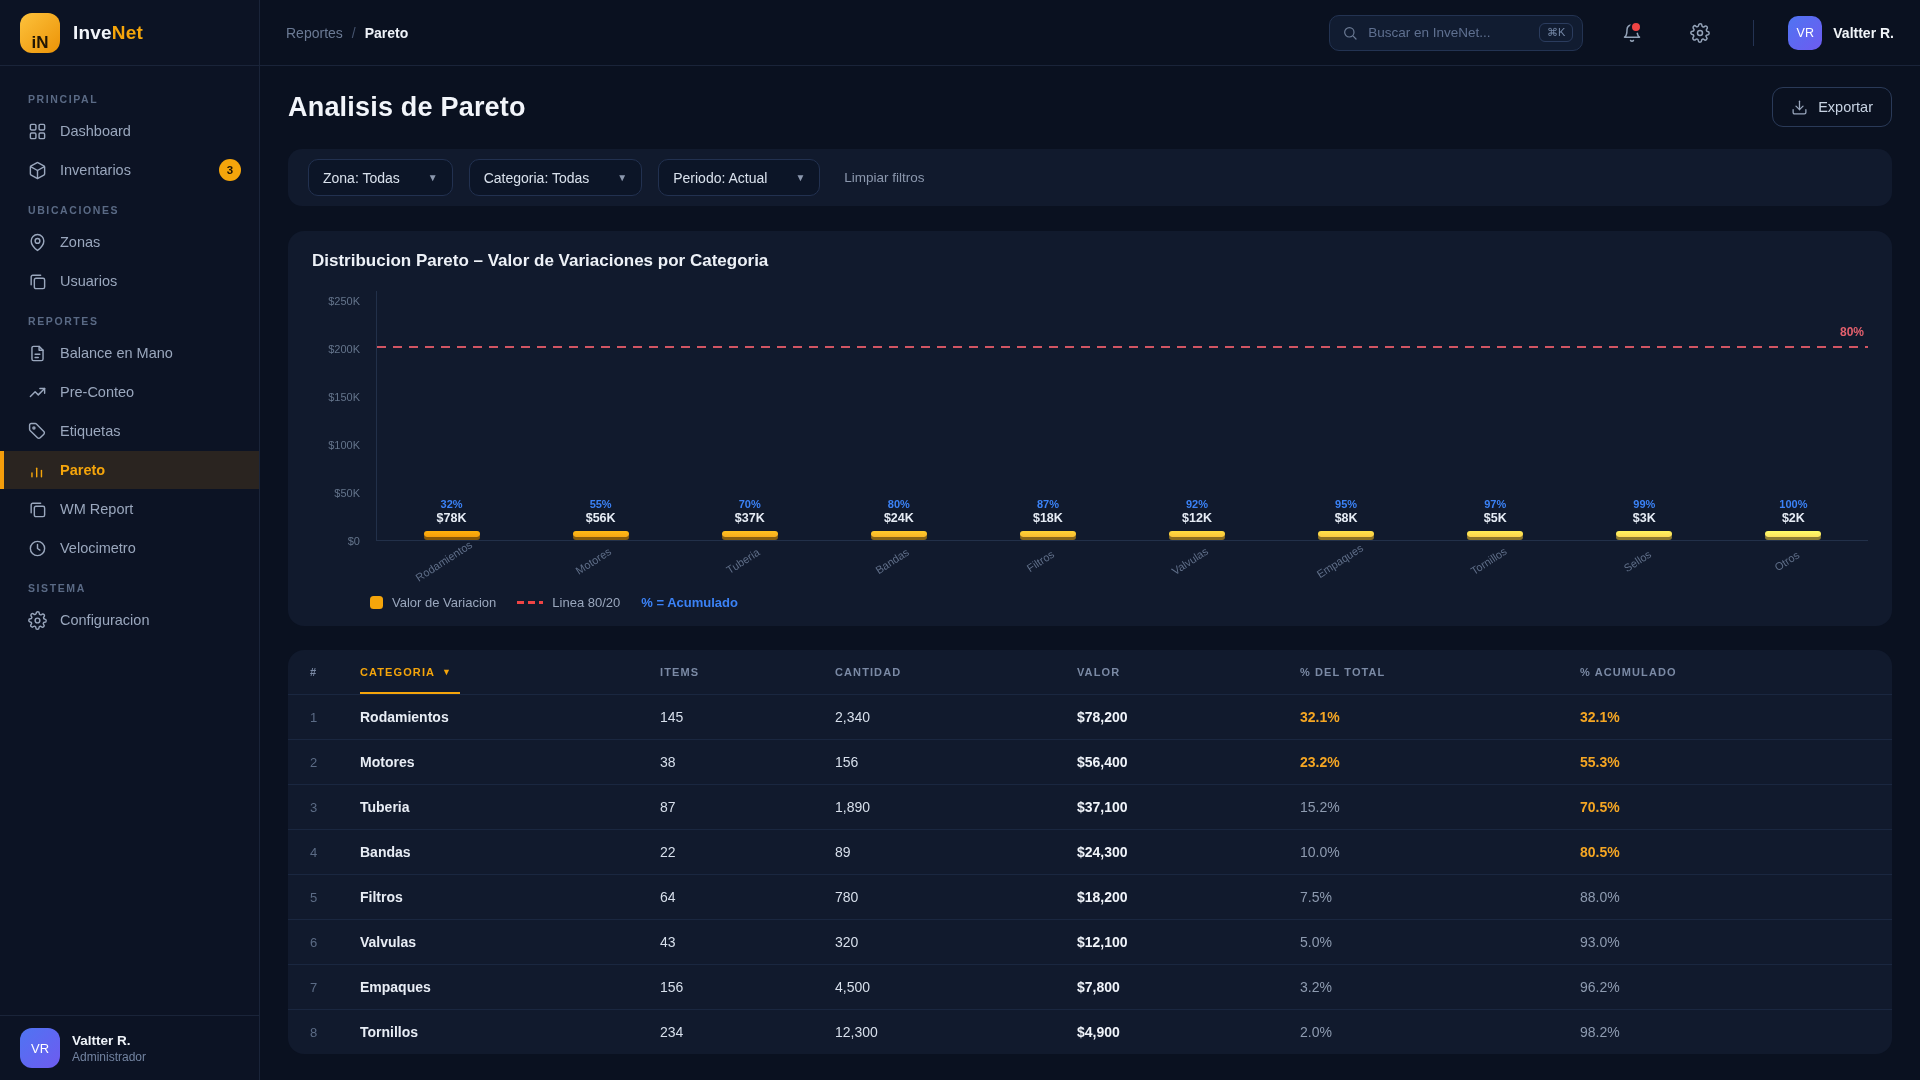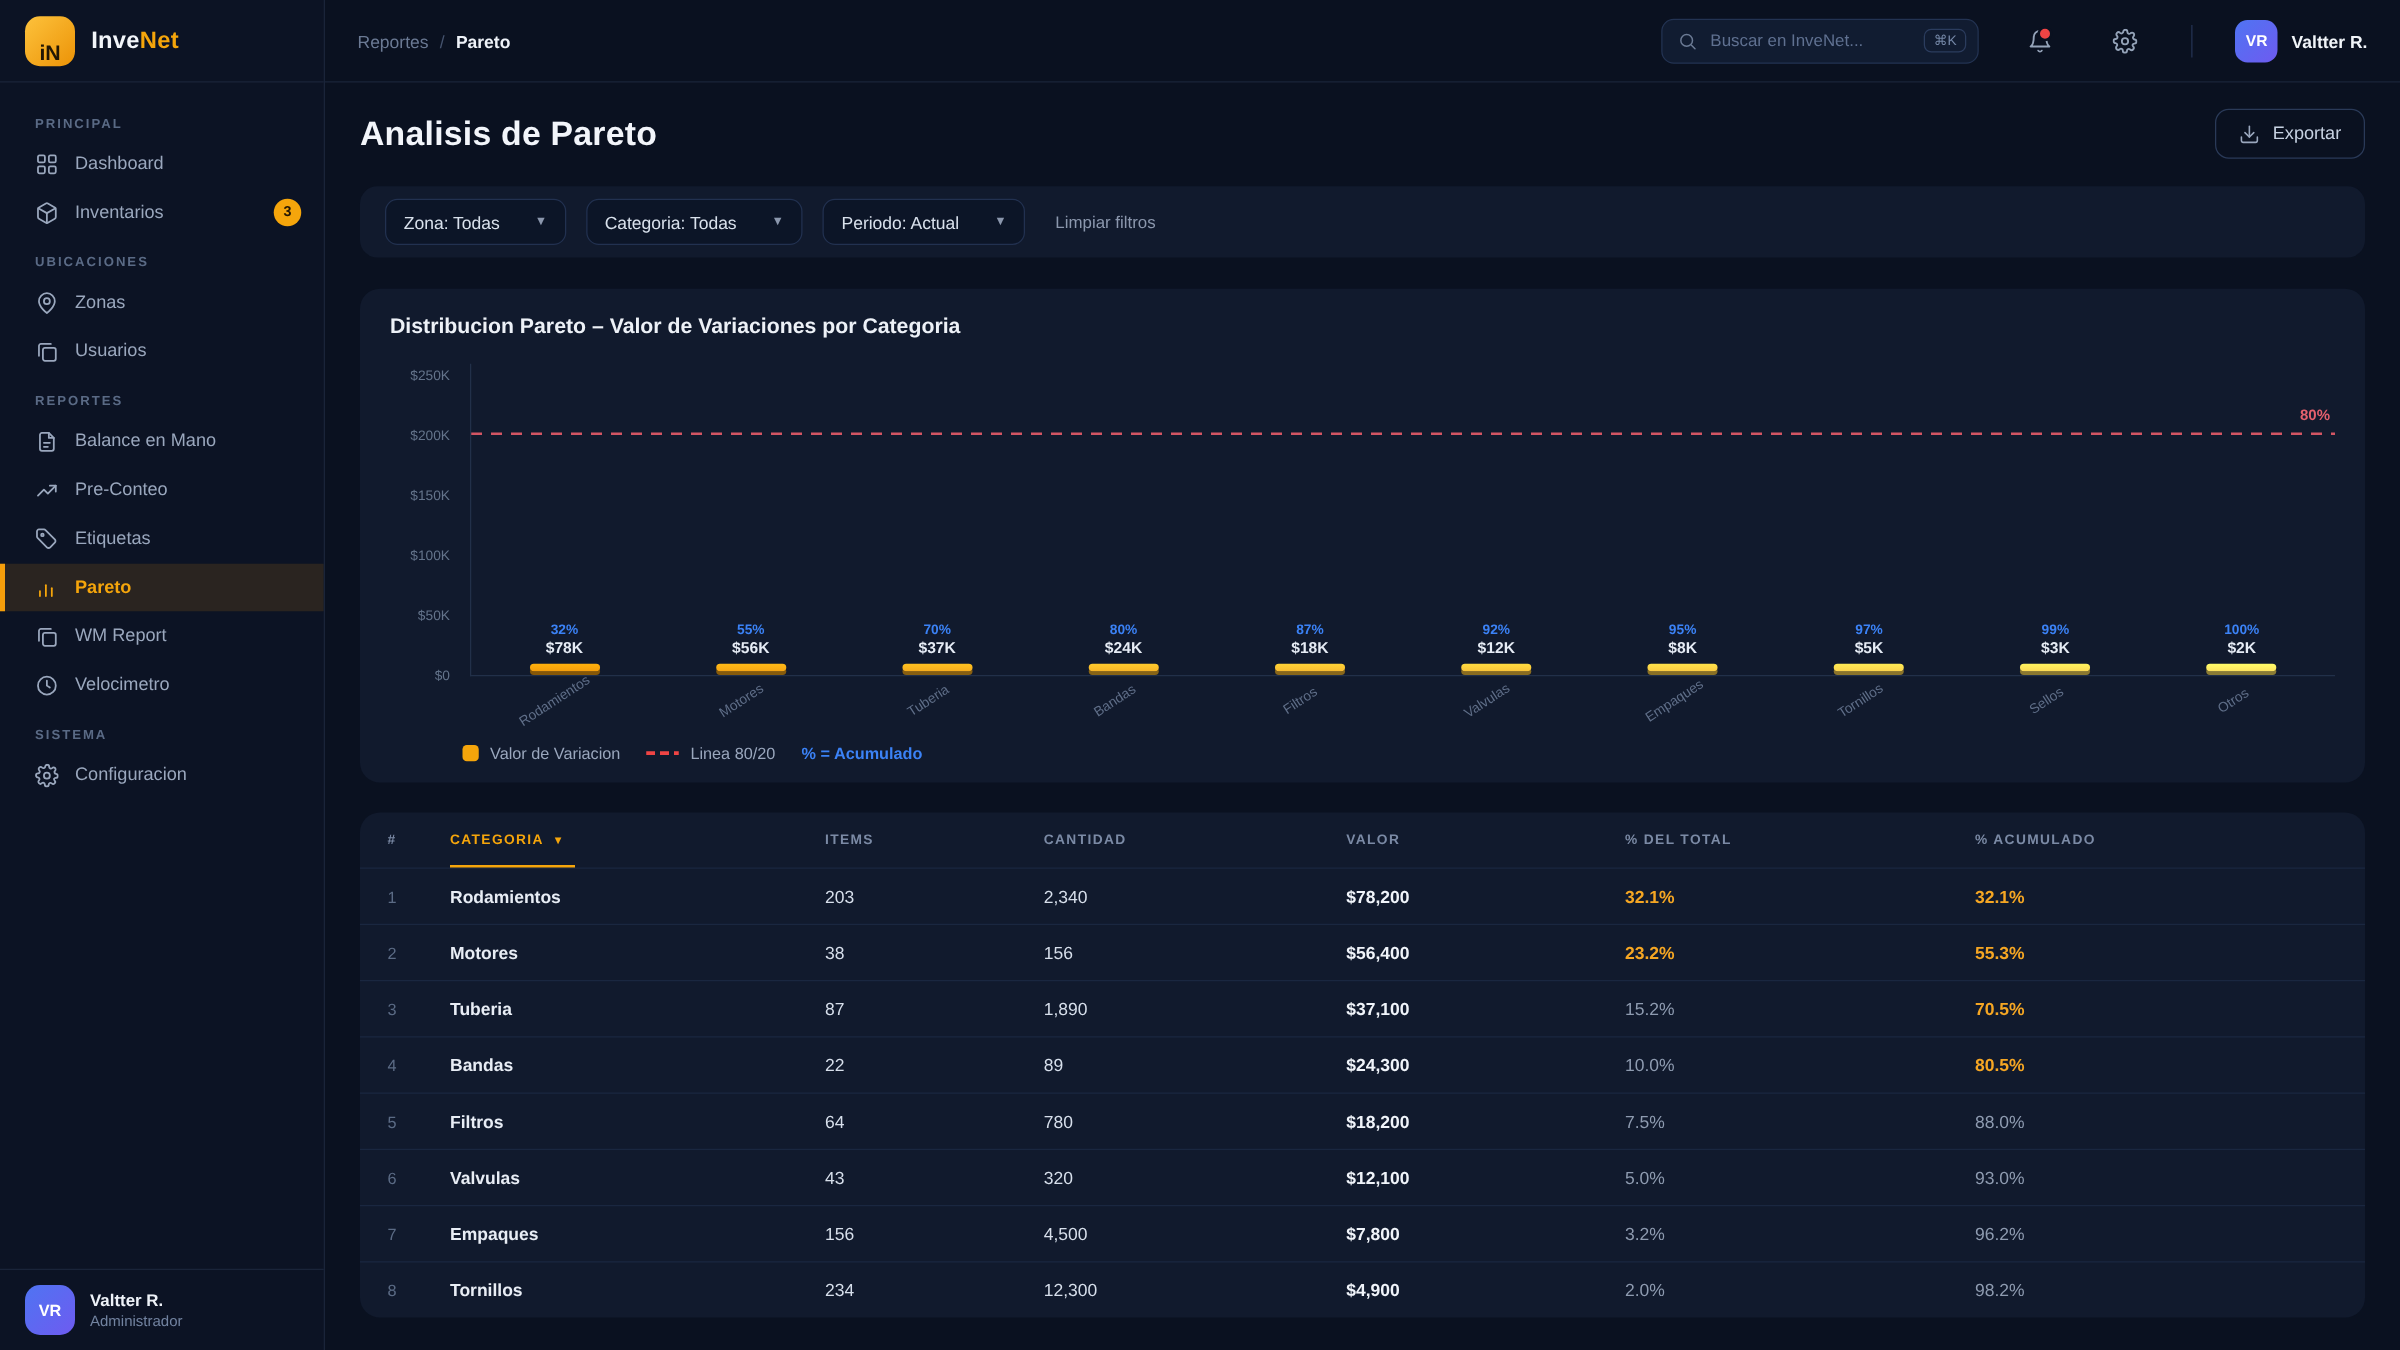--- a/index.html
+++ b/index.html
@@ -18,21 +18,21 @@
   .nav{flex:1;padding-top:12px;overflow:hidden}
   .nav-label{font-size:10.5px;font-weight:700;letter-spacing:1.6px;color:#5a6a85;
     padding-left:28px;margin:15px 0 7px;text-transform:uppercase}
   .nav-item{height:38px;margin-bottom:1px;display:flex;align-items:center;gap:13px;
     padding-left:24px;border-left:4px solid transparent;color:#9aa7bd;font-size:14.5px;cursor:pointer}
   .nav-item .icon{width:19px;height:19px;flex:none}
   .nav-item.active{background:rgba(245,158,11,.13);border-left-color:#f59e0b;color:#f5a50b;font-weight:700}
   .badge{margin-left:auto;margin-right:18px;background:#f5a50b;color:#221604;font-size:11.5px;font-weight:700;
     min-width:22px;height:22px;border-radius:11px;display:flex;align-items:center;justify-content:center;padding:0 7px}
   .side-user{border-top:1px solid #1a2439;padding:12px 20px;display:flex;align-items:center;gap:12px;cursor:pointer}
-  .avatar{background:linear-gradient(135deg,#4f74f2,#6e5bf0);color:#fff;font-weight:700;border-radius:10px;
+  .avatar{background:linear-gradient(135deg,#4f74f2,#6e5bf0);color:#fff;font-weight:400;border-radius:10px;
     display:flex;align-items:center;justify-content:center}
   .side-user .avatar{width:40px;height:40px;border-radius:12px;font-size:13px}
   .side-user-name{font-size:13.5px;font-weight:700;color:#eef2f8}
   .side-user-role{font-size:12px;color:#7283a0;margin-top:2px}
 
   
   .main{flex:1;display:flex;flex-direction:column;min-width:0}
   .topbar{height:66px;min-height:66px;border-bottom:1px solid #1a2439;display:flex;align-items:center;padding:0 26px}
   .breadcrumb{display:flex;align-items:center;gap:9px;font-size:14px}
   .bc-section{color:#6b7a94}.bc-sep{color:#45536e}.bc-page{color:#eef2f8;font-weight:700}
@@ -438,21 +438,21 @@
               <span>% DEL TOTAL</span>
             </div>
             <div class="th">
               <span>% ACUMULADO</span>
             </div>
           </div>
         <div>
             <div class="t-grid t-row">
               <div class="c-idx">1</div>
               <div class="c-cat">Rodamientos</div>
-              <div class="c-num">203</div>
+              <div class="c-num">145</div>
               <div class="c-num">2,340</div>
               <div class="c-val">$78,200</div>
               <div class="c-pct hl">32.1%</div>
               <div class="c-pct hl">32.1%</div>
             </div>
             <div class="t-grid t-row">
               <div class="c-idx">2</div>
               <div class="c-cat">Motores</div>
               <div class="c-num">38</div>
               <div class="c-num">156</div>

